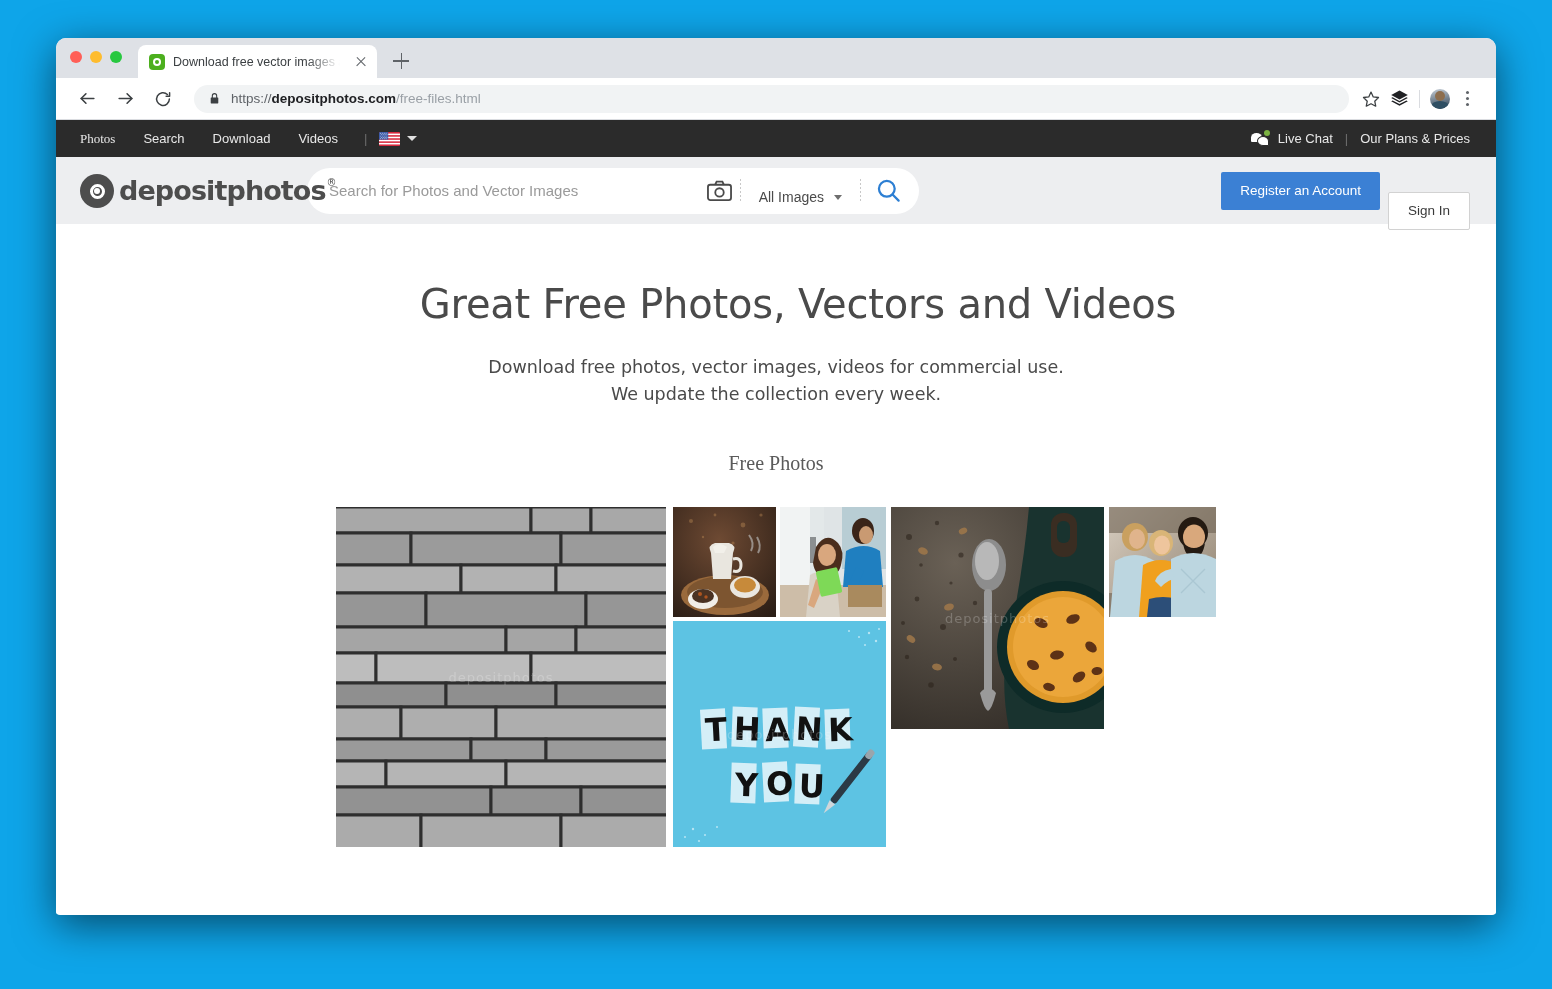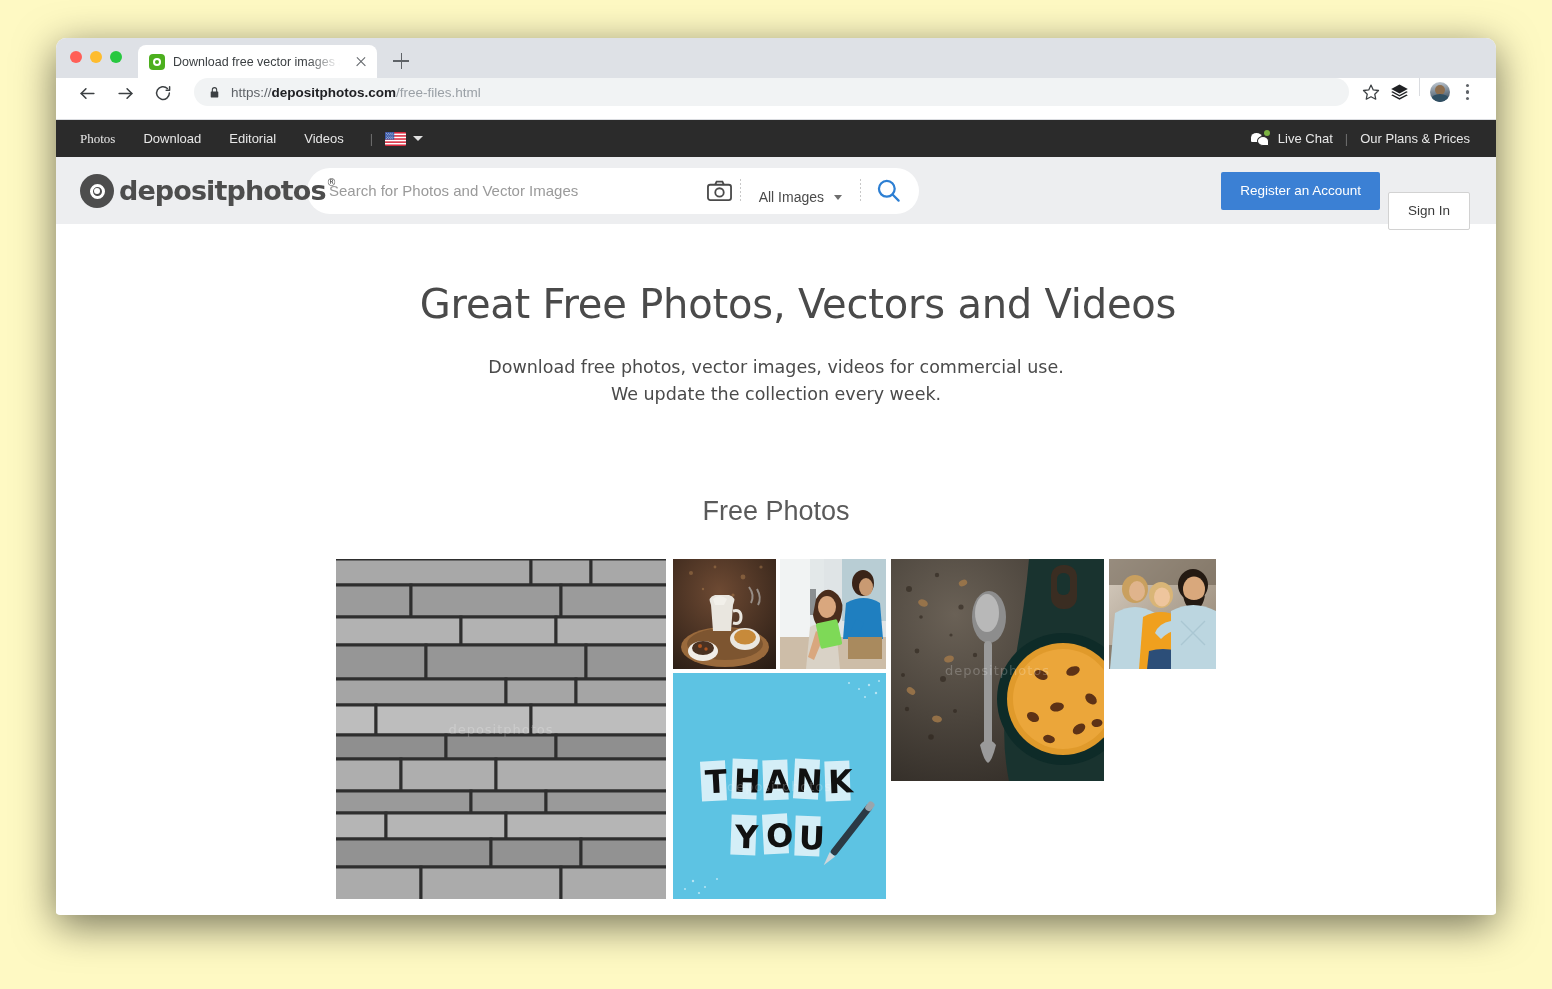--- a/index.html
+++ b/index.html
@@ -5,21 +5,21 @@
   * { box-sizing: border-box; margin: 0; padding: 0; }
   html, body {
     width: 1552px; height: 989px;
     background: #000;
     font-family: "Liberation Sans", sans-serif;
     overflow: hidden;
   }
   .desktop {
     position: relative;
     width: 1552px; height: 989px;
-    background: #fef9c3;
+    background: #0ea5e9;
   }
 
   
   .browser-window {
     position: absolute;
     left: 56px; top: 38px;
     width: 1440px; height: 877px;
     background: #fff;
     border-radius: 10px 10px 4px 4px;
     overflow: hidden;
@@ -96,21 +96,21 @@
   .new-tab::before, .new-tab::after {
     content: ""; position: absolute; background: #5F6368;
   }
   .new-tab::before { left: 6px; top: 13.3px; width: 16px; height: 1.6px; }
   .new-tab::after  { top: 6px; left: 13.2px; height: 16px; width: 1.6px; }
 
   
   .toolbar {
     height: 42px;
     background: #fff;
-    display: flex; align-items: flex-start;
+    display: flex; align-items: center;
     padding: 0 14px 0 16px;
     gap: 0;
     border-bottom: 1px solid #DADCE0;
   }
   .nav-btn {
     width: 30px; height: 30px;
     display: flex; align-items: center; justify-content: center;
     cursor: pointer; flex: 0 0 auto;
     margin-right: 8px;
   }
@@ -313,23 +313,23 @@
     letter-spacing: -0.2px; line-height: 1.1;
     font-family: "DejaVu Sans", sans-serif;
     margin-left: 44px;
   }
   .hero p {
     margin-top: 28px; font-size: 17.5px; color: #4A4A4A; line-height: 1.55;
     font-family: "DejaVu Sans", sans-serif;
   }
 
   .section-title {
-    text-align: center; margin-top: 88px;
-    font-size: 27px; color: #5A5A5A; font-weight: 400;
-    font-family: Liberation Sans, sans-serif;
+    text-align: center; margin-top: 44px;
+    font-size: 20px; color: #5A5A5A; font-weight: 400;
+    font-family: Liberation Serif, serif;
   }
 
   
   .grid {
     position: relative;
     width: 880px;
     margin: 32px auto 0;
     height: 340px;
   }
   .ph { position: absolute; overflow: hidden; cursor: pointer; background:#e4e4e4; }
@@ -435,22 +435,22 @@
             <i></i>
           </span>
       </div>
     </div>
 
     <div class="page">
 
       <div class="site-topnav">
         <div class="topnav-left">
           <a>Photos</a>
+          <a>Search</a>
           <a>Download</a>
-          <a>Editorial</a>
           <a>Videos</a>
           <span class="nav-pipe">|</span>
           <span class="flag-wrap">
             <svg class="us-flag" viewBox="0 0 21 14">
               <rect width="21" height="14" fill="#D8283C"></rect>
               <rect y="1.6" width="21" height="1.55" fill="#fff"></rect>
               <rect y="4.7" width="21" height="1.55" fill="#fff"></rect>
               <rect y="7.8" width="21" height="1.55" fill="#fff"></rect>
               <rect y="10.9" width="21" height="1.55" fill="#fff"></rect>
               <rect width="9.2" height="7.6" fill="#3C5BA8"></rect>

